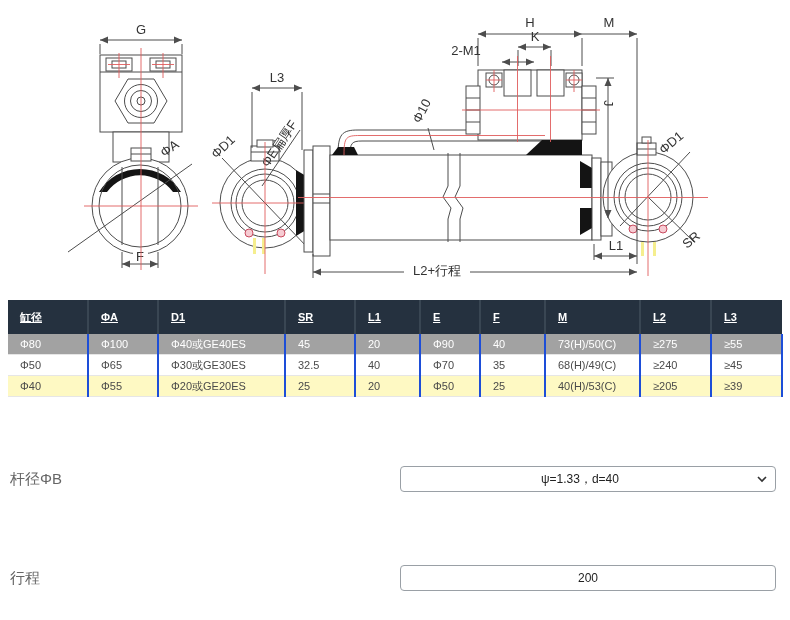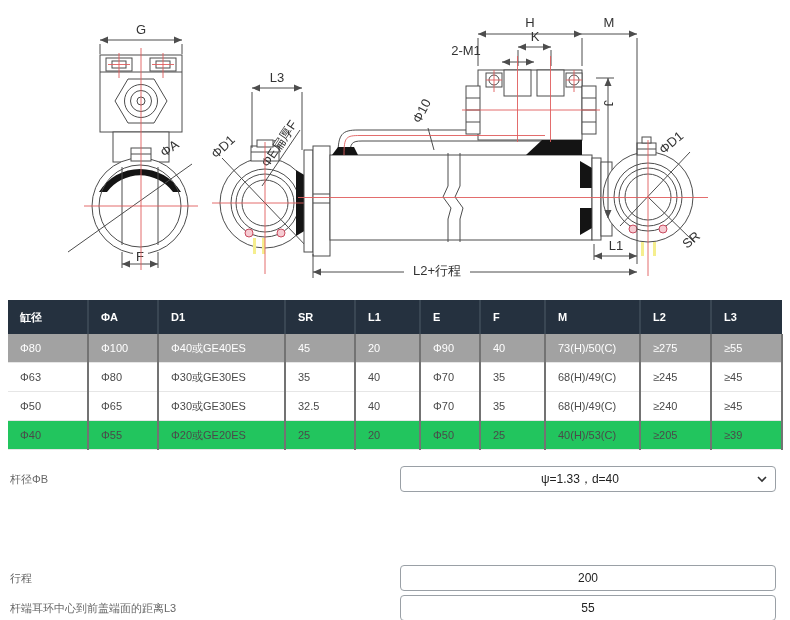--- a/index.html
+++ b/index.html
@@ -10,29 +10,29 @@
   .drawing text{font-family:"Liberation Sans",sans-serif;font-size:13px;fill:#333;}
   .ln{stroke:#4d4d4d;stroke-width:1;fill:none;}
   .shape{stroke:#4d4d4d;stroke-width:1;fill:#ffffff;}
   .blk{fill:#141414;stroke:none;}
   .cl{stroke:#e05c5c;stroke-width:0.9;fill:none;}
   .yl{fill:#f5ee8e;stroke:none;}
   .pk{fill:#f6ccd3;stroke:#c84b5f;stroke-width:1;}
   
   .spec-table{position:absolute;left:8px;top:300px;width:774px;border-collapse:collapse;table-layout:fixed;}
   .spec-table th{background:#25313f;color:#fff;font-size:11px;font-weight:bold;text-align:left;
-                 height:34px;padding:0 0 0 12px;border-right:2px solid #394653;}
+                 height:34px;padding:0 0 0 12px;border-right:2px solid #394653;text-decoration:underline;}
   .spec-table th:last-child{border-right:none;}
-  .spec-table td{font-size:11px;color:#4a4a4a;height:28px;padding:0 0 0 12px;
-                 border-right:2px solid #737373;border-bottom:1px solid #e6e6e6;background:#fff;}
+  .spec-table td{font-size:11px;color:#4a4a4a;height:20px;padding:0 0 0 12px;
+                 border-right:2px solid #1d4ed8;border-bottom:1px solid #e6e6e6;background:#fff;}
   .spec-table tr.selected td{background:#a2a2a2;color:#fff;}
-  .spec-table tr.stripe td{background:#22c55e;}
+  .spec-table tr.stripe td{background:#fef9c3;}
   
   .form-row{position:absolute;left:0;width:790px;height:26px;}
-  .form-row .lbl{position:absolute;left:10px;top:0;line-height:26px;font-size:11px;color:#666;}
+  .form-row .lbl{position:absolute;left:10px;top:0;line-height:26px;font-size:15px;color:#666;}
   .fieldbox{position:absolute;left:400px;top:0;width:376px;height:26px;box-sizing:border-box;
             border:1px solid #9aa0a6;border-radius:4px;background:#fff;font-size:12px;color:#222;
             line-height:24px;padding:0 26px 0 10px;}
   .selectbox{cursor:pointer;text-align:center;}
   .selectbox .chev{position:absolute;right:8px;top:8px;}
   input.fieldbox{padding:0 10px;font-family:"Liberation Sans",sans-serif;text-align:center;}
 </style>
 </head>
 <body>
 
@@ -248,32 +248,20 @@
         <td>Φ40或GE40ES</td>
         <td>45</td>
         <td>20</td>
         <td>Φ90</td>
         <td>40</td>
         <td>73(H)/50(C)</td>
         <td>≥275</td>
         <td>≥55</td>
       </tr>
       <tr>
-        <td>Φ63</td>
-        <td>Φ80</td>
-        <td>Φ30或GE30ES</td>
-        <td>35</td>
-        <td>40</td>
-        <td>Φ70</td>
-        <td>35</td>
-        <td>68(H)/49(C)</td>
-        <td>≥245</td>
-        <td>≥45</td>
-      </tr>
-      <tr>
         <td>Φ50</td>
         <td>Φ65</td>
         <td>Φ30或GE30ES</td>
         <td>32.5</td>
         <td>40</td>
         <td>Φ70</td>
         <td>35</td>
         <td>68(H)/49(C)</td>
         <td>≥240</td>
         <td>≥45</td>
@@ -303,18 +291,14 @@
     </div>
   </div>
 
 
 
   <div class="form-row" style="top:565px">
     <span class="lbl">行程</span>
     <input class="fieldbox" type="text" value="200" style="">
   </div>
 
-  <div class="form-row" style="top:595px">
-    <span class="lbl">杆端耳环中心到前盖端面的距离L3</span>
-    <input class="fieldbox" type="text" value="55" style="">
-  </div>
 
 </div>
 
 </body></html>

